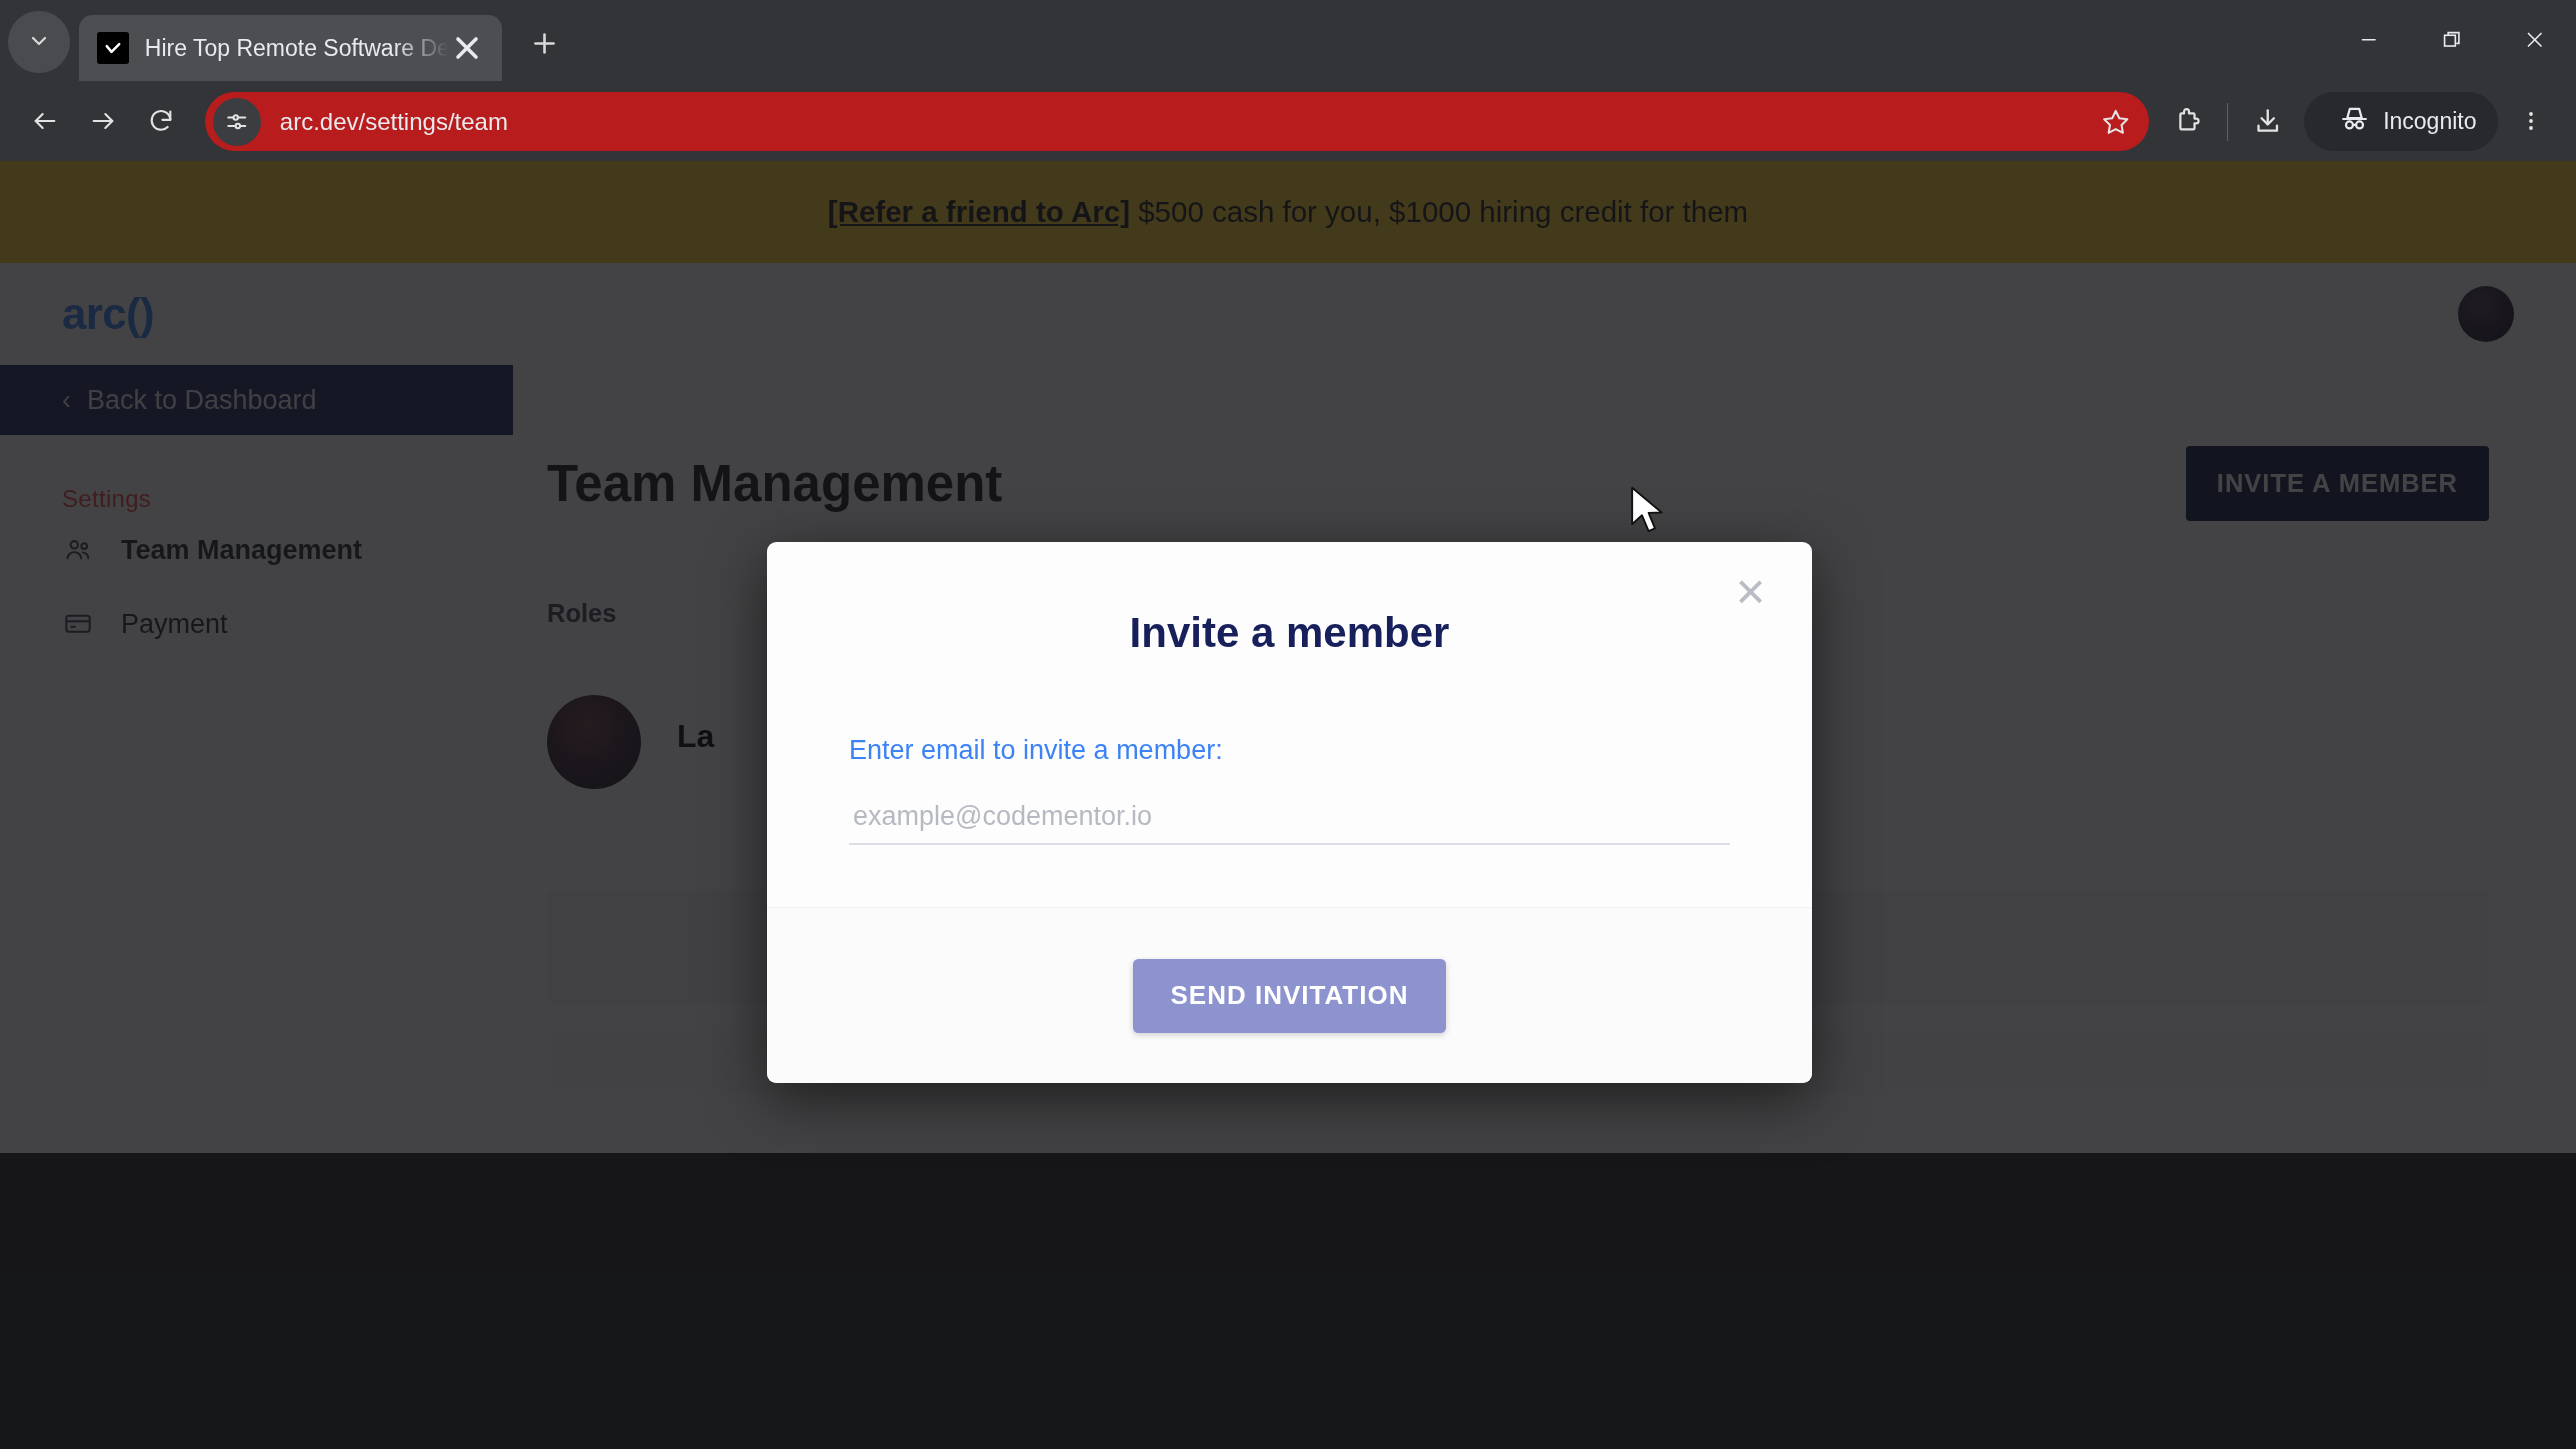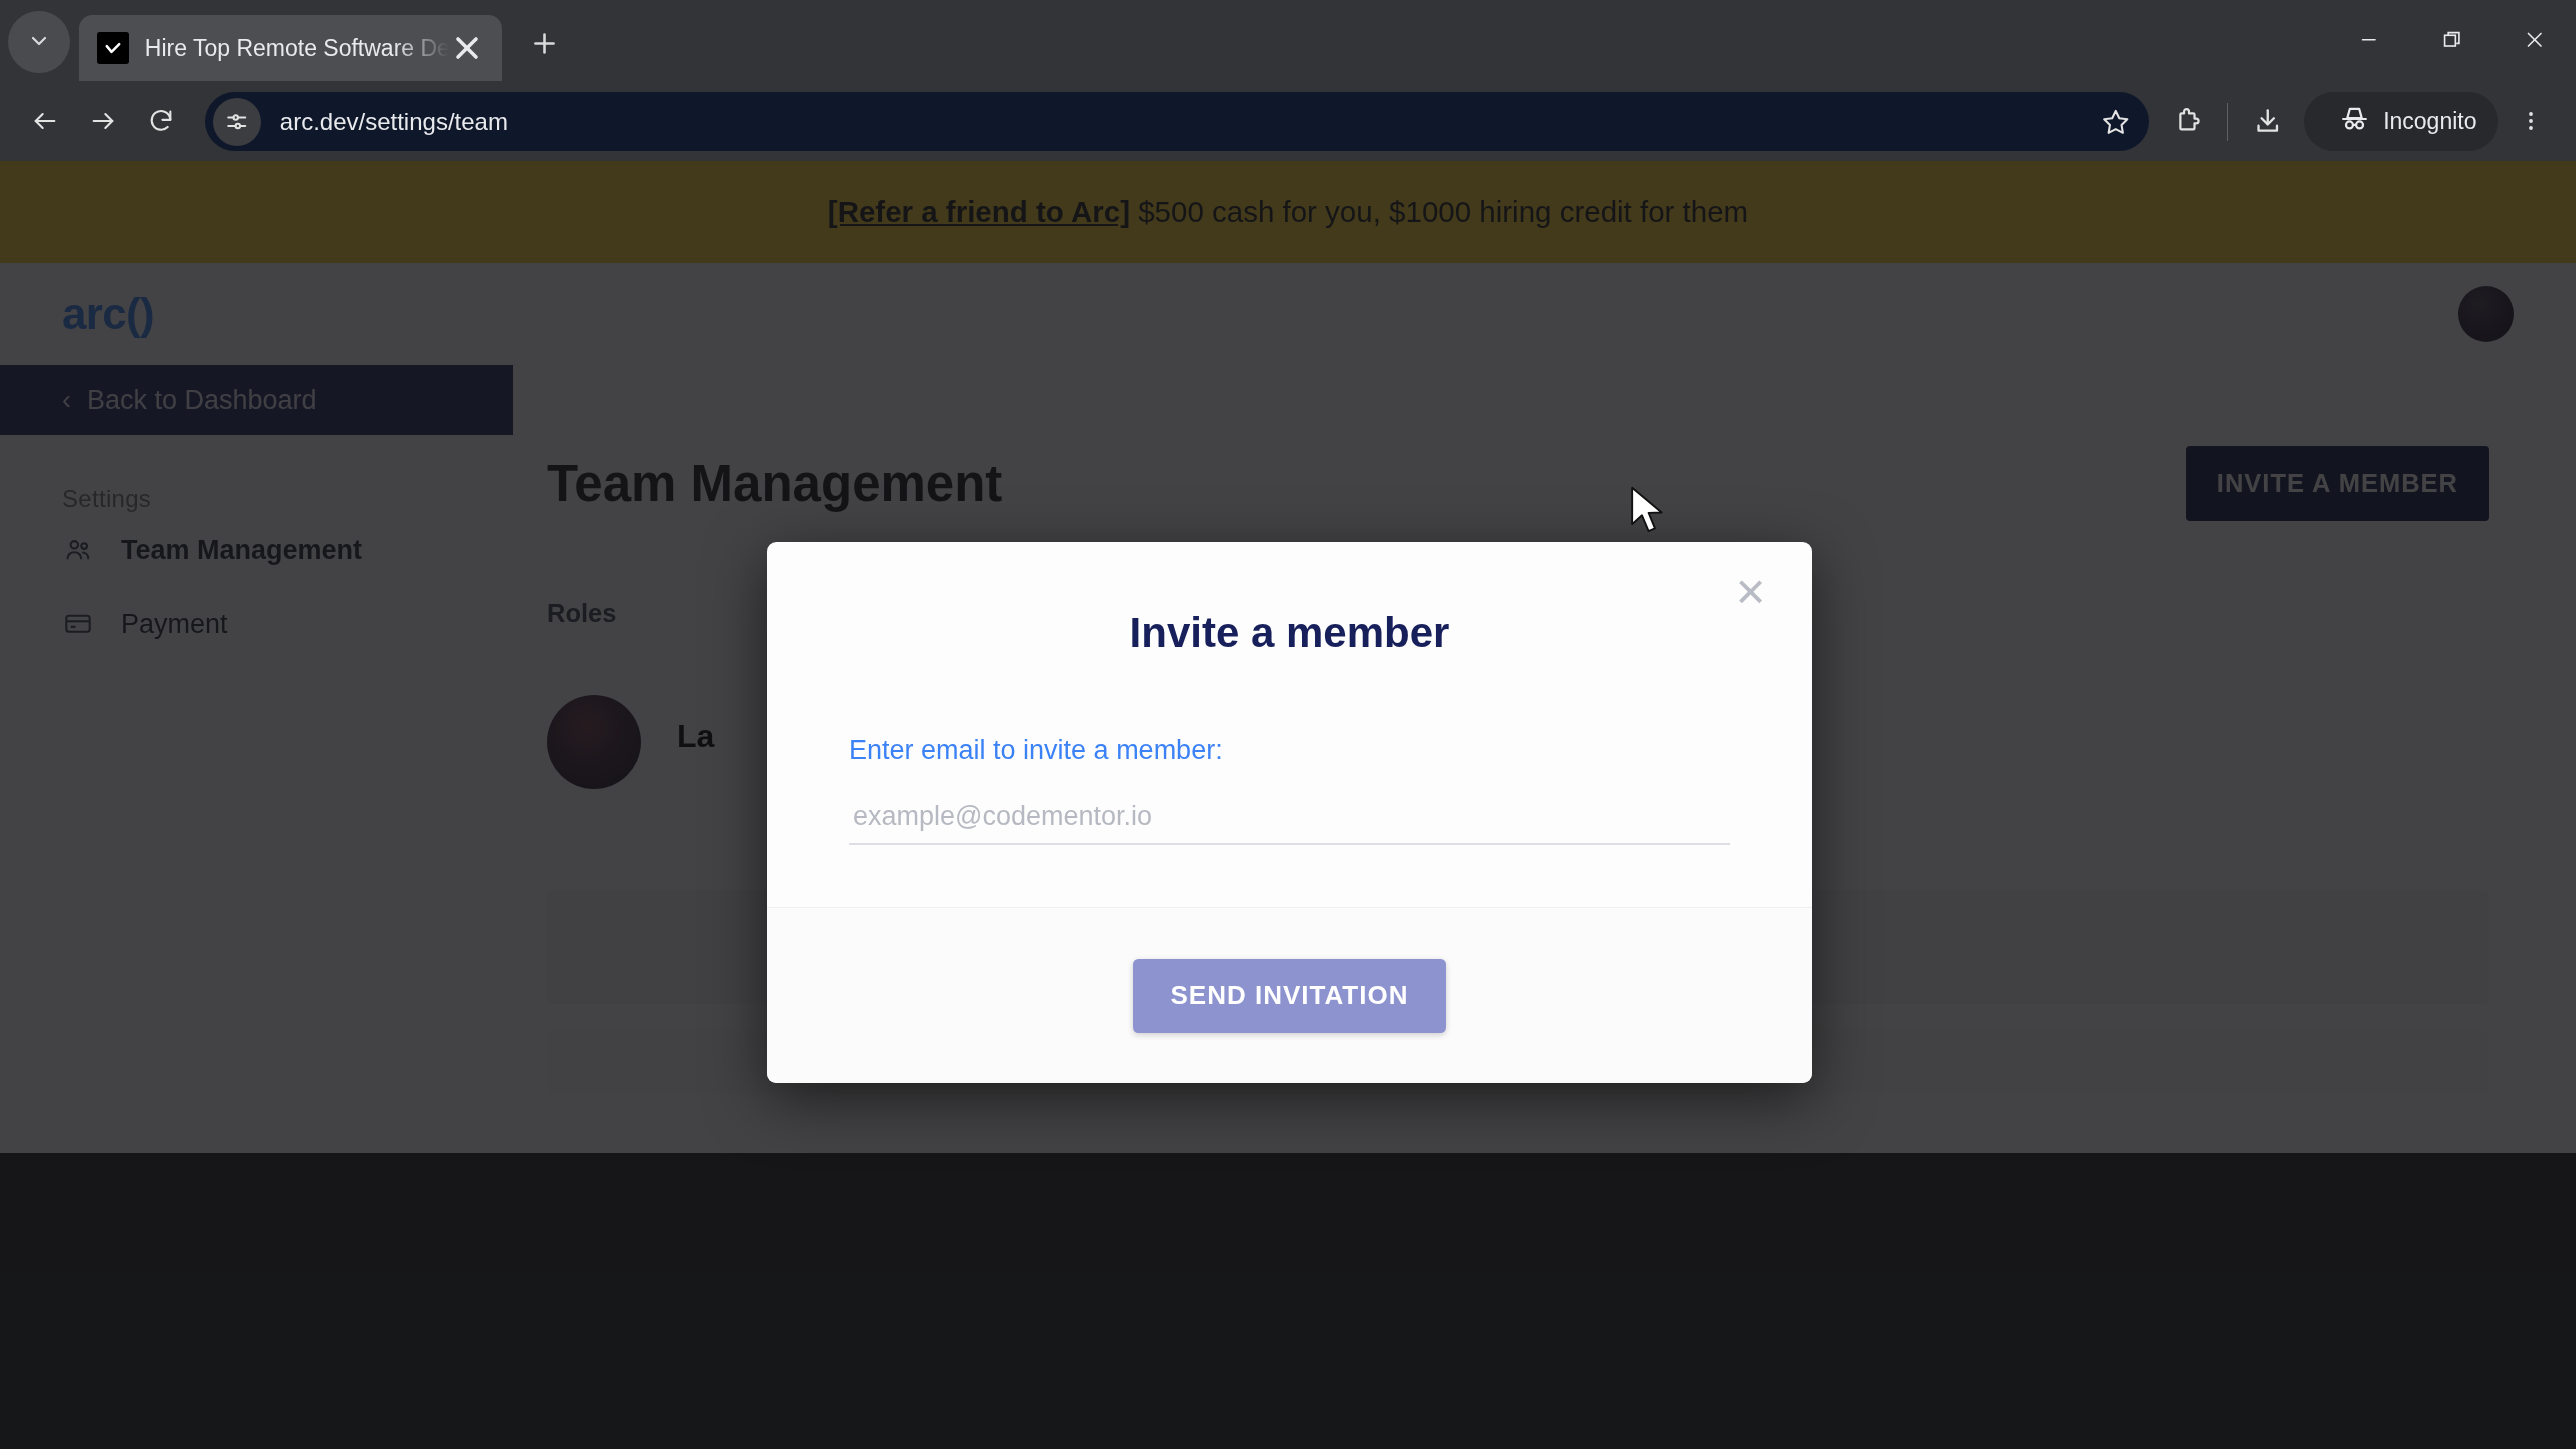--- a/index.html
+++ b/index.html
@@ -64,21 +64,21 @@
   .toolbar {
     height: 81px; background: #333438;
     display: flex; align-items: center; padding: 0 16px;
   }
   .navbtn {
     width: 58px; height: 58px; border-radius: 29px; color: #e3e3e3;
     display: flex; align-items: center; justify-content: center; flex: 0 0 auto;
   }
   .navbtn svg { width: 28px; height: 28px; }
   .omnibox {
-    flex: 1 1 auto; height: 59px; background: #0f172a; border-radius: 29.5px;
+    flex: 1 1 auto; height: 59px; background: #b91c1c; border-radius: 29.5px;
     display: flex; align-items: center; margin: 0 9.4px 0 14.8px; padding: 0 6.7px 0 8px;
     min-width: 0;
   }
   .omni-site {
     width: 48px; height: 48px; border-radius: 24px; background: #3c3d41;
     display: flex; align-items: center; justify-content: center; flex: 0 0 auto;
     color: #e3e3e3;
   }
   .omni-site svg { width: 25.5px; height: 25.5px; }
   .omni-url {
@@ -127,21 +127,21 @@
 
   .page-body { display: flex; height: 1084px; background: #ffffff; }
 
   .sidebar { width: 513px; flex: 0 0 auto; background: #ffffff; padding-top: 0; }
   .back-row {
     height: 70px; background: #1b2560; display: flex; align-items: center;
     padding-left: 62px; color: #e9ecf7; font-size: 27px;
   }
   .back-chevron { margin-right: 16px; font-size: 27px; line-height: 1; }
   .side-section-title {
-    margin: 50px 0 0 62px; font-size: 24px; color: #737373; letter-spacing: 0.3px;
+    margin: 50px 0 0 62px; font-size: 24px; color: #ef4444; letter-spacing: 0.3px;
   }
   .side-item {
     display: flex; align-items: center; height: 74px; padding-left: 62px;
     color: #1f2430; font-size: 27px;
   }
   .side-item.active { font-weight: 700; }
   .side-icon { width: 39px; display: flex; align-items: center; justify-content: flex-start; margin-right: 20px; color: #3b4152; flex: 0 0 auto;}
   .side-icon svg { width: 32px; height: 29.5px; }
 
   .content { flex: 1 1 auto; padding: 81px 87px 0 34px; min-width: 0; }

